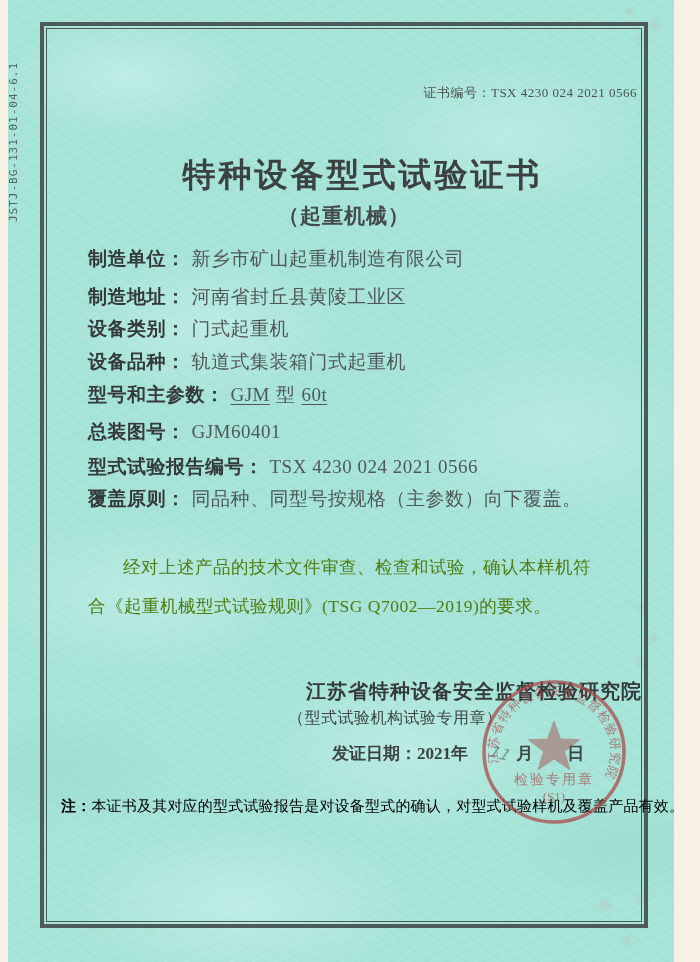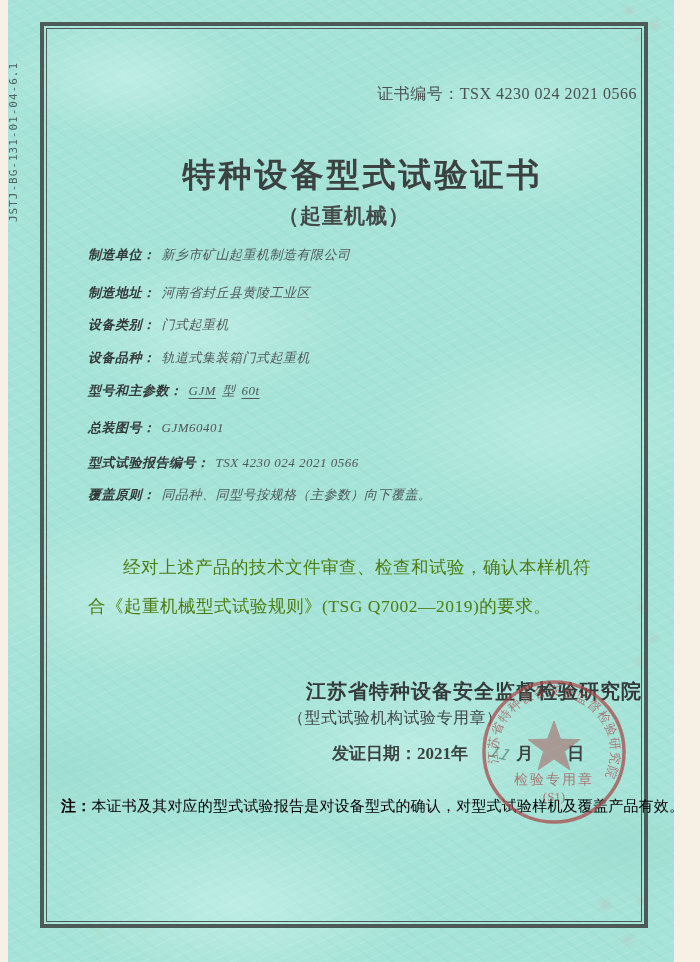--- a/index.html
+++ b/index.html
@@ -56,31 +56,31 @@
     border:4px solid #4d5b58; z-index:1;
   }
   .frame-inner {
     position:absolute; left:2px; top:2px; right:2px; bottom:2px;
     border:1.5px solid #4d5b58;
   }
   
   .content { position:absolute; left:0; top:0; width:700px; height:962px; z-index:2; color:#3c4342; }
   .certno {
     position:absolute; top:84px; right:63px;
-    font-size:16px; color:#49514f; letter-spacing:.5px;
+    font-size:13px; color:#49514f; letter-spacing:.5px;
   }
   .title {
     position:absolute; top:153px; left:0; width:688px; text-align:center;
     font-size:33px; font-weight:bold; letter-spacing:3px; color:#3b4241;padding-left:37px;
   }
   .subtitle {
     position:absolute; top:202px; left:0; width:688px; text-align:center;
     font-size:21px; font-weight:bold; letter-spacing:1px; color:#434a49;
   }
-  .row { position:absolute; left:88px; font-size:13px; white-space:nowrap;font-style:italic; }
+  .row { position:absolute; left:88px; font-size:19px; white-space:nowrap; }
   .row .lab { font-weight:bold; color:#333a39; letter-spacing:.5px; }
   .row .val { color:#4f5857; margin-left:6px; letter-spacing:.5px; }
   .uline { text-decoration:underline; text-underline-offset:3px; }
   .r0{top:246px} .r1{top:284px} .r2{top:316px} .r3{top:349px}
   .r4{top:382px} .r5{top:419px} .r6{top:454px} .r7{top:486px}
   .para {
     position:absolute; top:548px; left:88px; width:520px;
     font-size:17.5px; line-height:39px; color:#4d7c0f;
     text-indent:2em; letter-spacing:.5px;
   }

